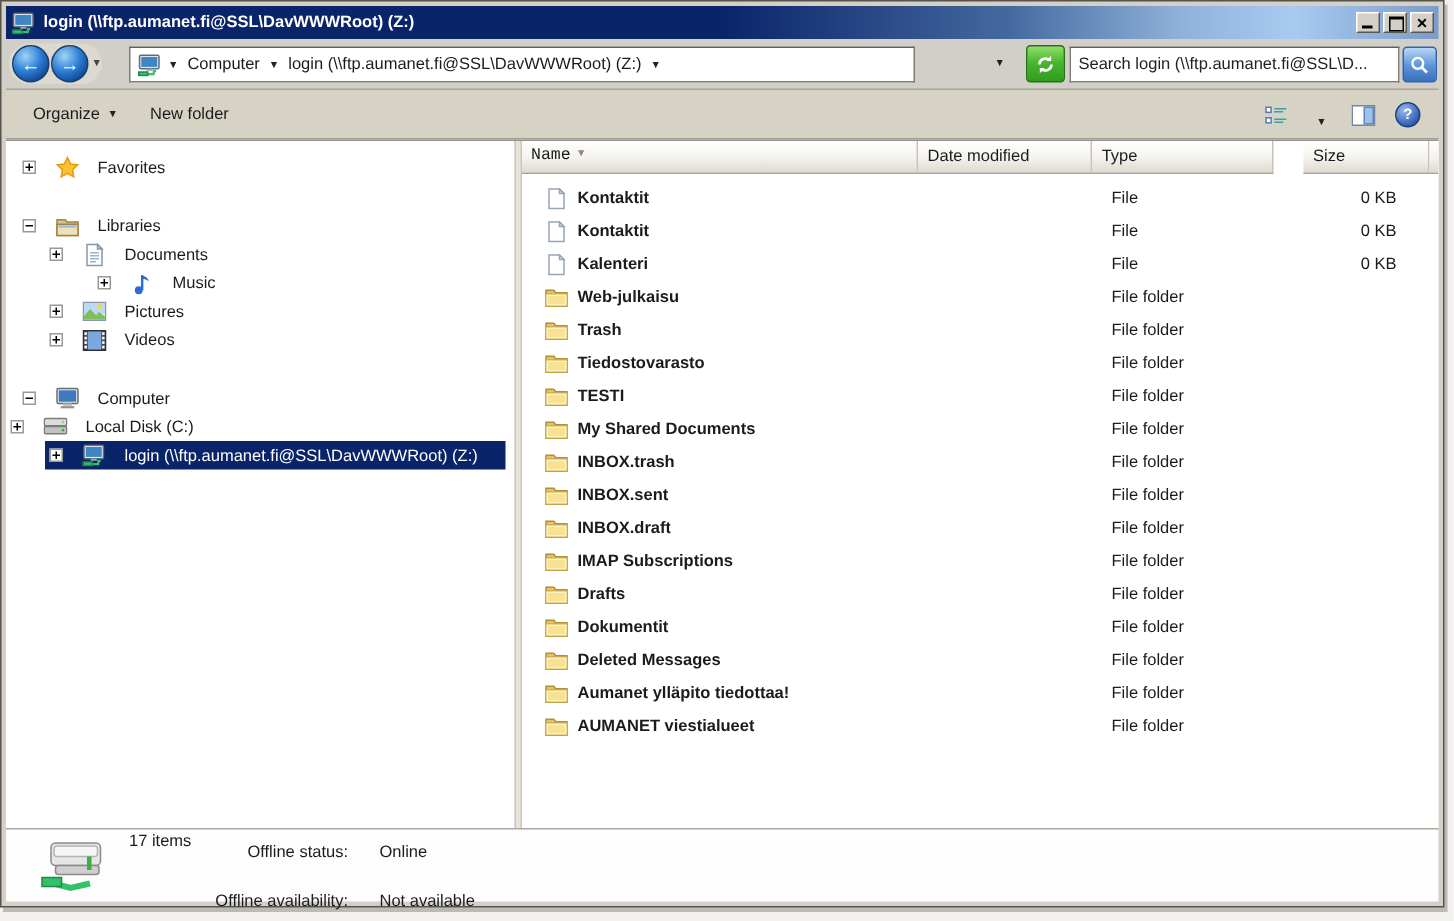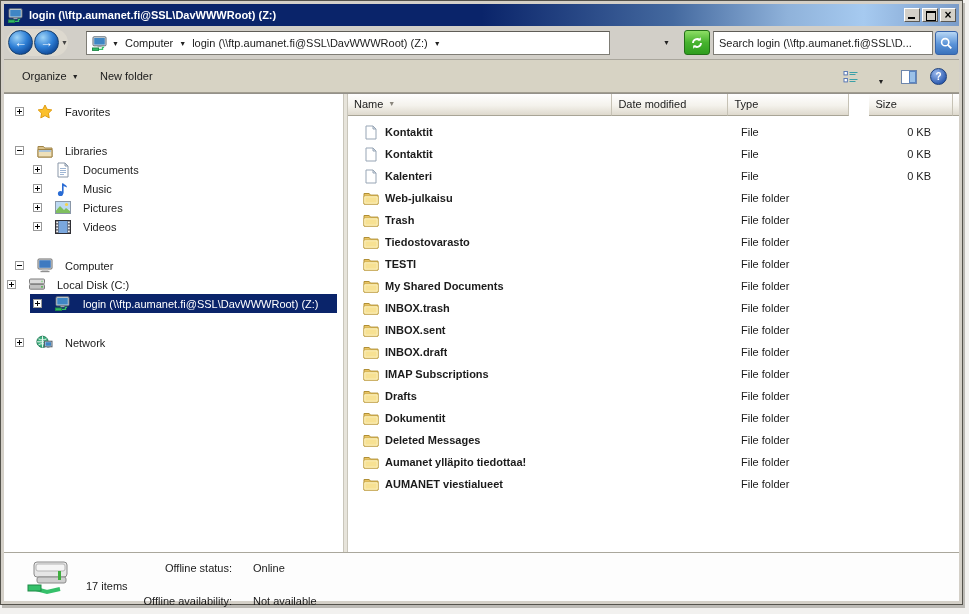--- a/index.html
+++ b/index.html
@@ -73,40 +73,40 @@
   .expander{width:9px;height:9px;border:1px solid #999;background:#fff;position:relative;flex:0 0 9px;}
   .expander::before{content:"";position:absolute;left:1px;right:1px;top:3px;height:1px;background:#000;}
   .expander.plus::after{content:"";position:absolute;top:1px;bottom:1px;left:3px;width:1px;background:#000;}
   .icon-slot{width:17px;height:16px;display:flex;align-items:center;justify-content:center;flex:0 0 17px;}
   .tlabel{white-space:nowrap;}
 
   
   .fl-header{height:22px;flex:0 0 22px;display:flex;}
   .hcell{background:linear-gradient(#ffffff,#f4f2ec 55%,#ded9cd);border-right:1px solid #c6c2b5;
     border-bottom:1px solid #a8a496;padding:4px 0 0 6px;white-space:nowrap;display:flex;gap:5px;align-items:flex-start;}
-  .hcell:nth-child(1){width:269px;}
+  .hcell:nth-child(1){width:269px;font-family:Liberation Mono, monospace;}
   .hcell:nth-child(2){width:118px;}
   .hcell:nth-child(3){width:123px;}
   .hcell:nth-child(4){width:85px;margin-left:20px;}
   .hcell.filler{flex:1;border-right:none;}
   .sort-arrow{display:none;font-size:7px;color:#8a867c;margin-top:2px;}
   .hcell.sorted .sort-arrow{display:inline-block;}
   .fl-rows{flex:1;padding-top:5px;overflow:hidden;}
   .frow{height:22px;display:flex;align-items:center;}
   .c-name{width:269px;display:flex;align-items:center;gap:6px;padding-left:14px;font-weight:bold;}
   .c-name .icon-slot{flex:0 0 17px;}
   .c-date{width:118px;padding-left:6px;}
   .c-type{width:123px;padding-left:6px;}
   .c-size{width:85px;text-align:right;padding-right:12px;}
   .fname,.c-date,.c-type{white-space:nowrap;overflow:hidden;}
 
   
   .statusbar{height:49px;flex:0 0 49px;background:#fdfdfd;border-top:1px solid #aaa79c;position:relative;}
   .sb-icon{position:absolute;left:22px;top:4px;}
-  .sb-count{position:absolute;left:82px;top:27px;}
+  .sb-count{position:absolute;left:82px;top:2px;}
   .sb-grid{position:absolute;left:128px;top:9px;display:grid;grid-template-columns:100px auto;column-gap:5px;row-gap:4px;gap:21px;}
   .sb-grid .lbl{text-align:right;white-space:nowrap;}
   .sb-grid .val{text-align:left;white-space:nowrap;}
   svg{display:block;}
 </style>
 </head>
 <body>
 
 <div class="window">
 
@@ -224,21 +224,21 @@
       <span class="icon-slot">
               <svg width="14" height="16" viewBox="0 0 14 16">
                 <path d="M2 1h7l3 3v11H2z" fill="#fff" stroke="#8a97a8"></path>
                 <path d="M9 1l3 3H9z" fill="#dce4ee" stroke="#8a97a8"></path>
                 <path d="M4 6.5h6M4 8.5h6M4 10.5h6M4 12.5h4" stroke="#9fb6d4"></path>
               </svg>
             </span>
       <span class="tlabel">Documents</span>
     </div>
   </div>
-        <div class="titem" style="padding-left: 26px;">
+        <div class="titem" style="padding-left: 26px; margin-left: 32px;">
     <div class="titem-inner">
       <span class="expander plus"></span>
       <span class="icon-slot">
               <svg width="15" height="16" viewBox="0 0 15 16">
                 <circle cx="5.5" cy="12.5" r="2.6" fill="#2a6cd4"></circle>
                 <rect x="7" y="2.5" width="1.6" height="10" fill="#2a6cd4"></rect>
                 <path d="M7 2.5c2.6.6 5 1.8 5 4-1.3-1.1-3.2-1.6-5-1.6z" fill="#2a6cd4"></path>
               </svg>
             </span>
       <span class="tlabel">Music</span>
@@ -316,35 +316,20 @@
                 <rect x="2" y="0.8" width="13" height="9" rx="1" fill="#dfe5ea" stroke="#5f6b76"></rect>
                 <rect x="3.2" y="2" width="10.6" height="6.6" fill="#3f86c4"></rect>
                 <rect x="6.5" y="9.8" width="4" height="1.4" fill="#9aa2aa"></rect>
                 <path d="M7.5 13.4h4v-2h1.6" stroke="#35c06a" stroke-width="1.4" fill="none"></path>
                 <rect x="1.5" y="12" width="6" height="2.4" fill="#35c06a" stroke="#1f8a47"></rect>
               </svg>
             </span>
       <span class="tlabel">login (\\ftp.aumanet.fi@SSL\DavWWWRoot) (Z:)</span>
     </div>
   </div>
-        <div class="titem gap" style="padding-left: 8px;">
-    <div class="titem-inner">
-      <span class="expander plus"></span>
-      <span class="icon-slot">
-              <svg width="17" height="15" viewBox="0 0 17 15">
-                <circle cx="6.5" cy="6.8" r="5.6" fill="#3fae7e" stroke="#1f7a55"></circle>
-                <path d="M1 6.8h11M6.5 1.2v11.2M2.5 3.8c2.5 1.5 5.5 1.5 8 0M2.5 9.8c2.5-1.5 5.5-1.5 8 0" stroke="#e8f5ee" fill="none"></path>
-                <rect x="8.5" y="6.2" width="7.5" height="5.6" fill="#cfd8e0" stroke="#55616c"></rect>
-                <rect x="9.5" y="7.2" width="5.5" height="3.6" fill="#3f86c4"></rect>
-                <rect x="11" y="11.8" width="2.5" height="1.2" fill="#8f99a2"></rect>
-              </svg>
-            </span>
-      <span class="tlabel">Network</span>
-    </div>
-  </div>
       </div>
     <div class="splitter"></div>
     <div class="files">
       <div class="fl-header">
           <div class="hcell sorted">
     <span>Name</span>
     <span class="sort-arrow tri">▼</span>
   </div>
           <div class="hcell">
     <span>Date modified</span>

